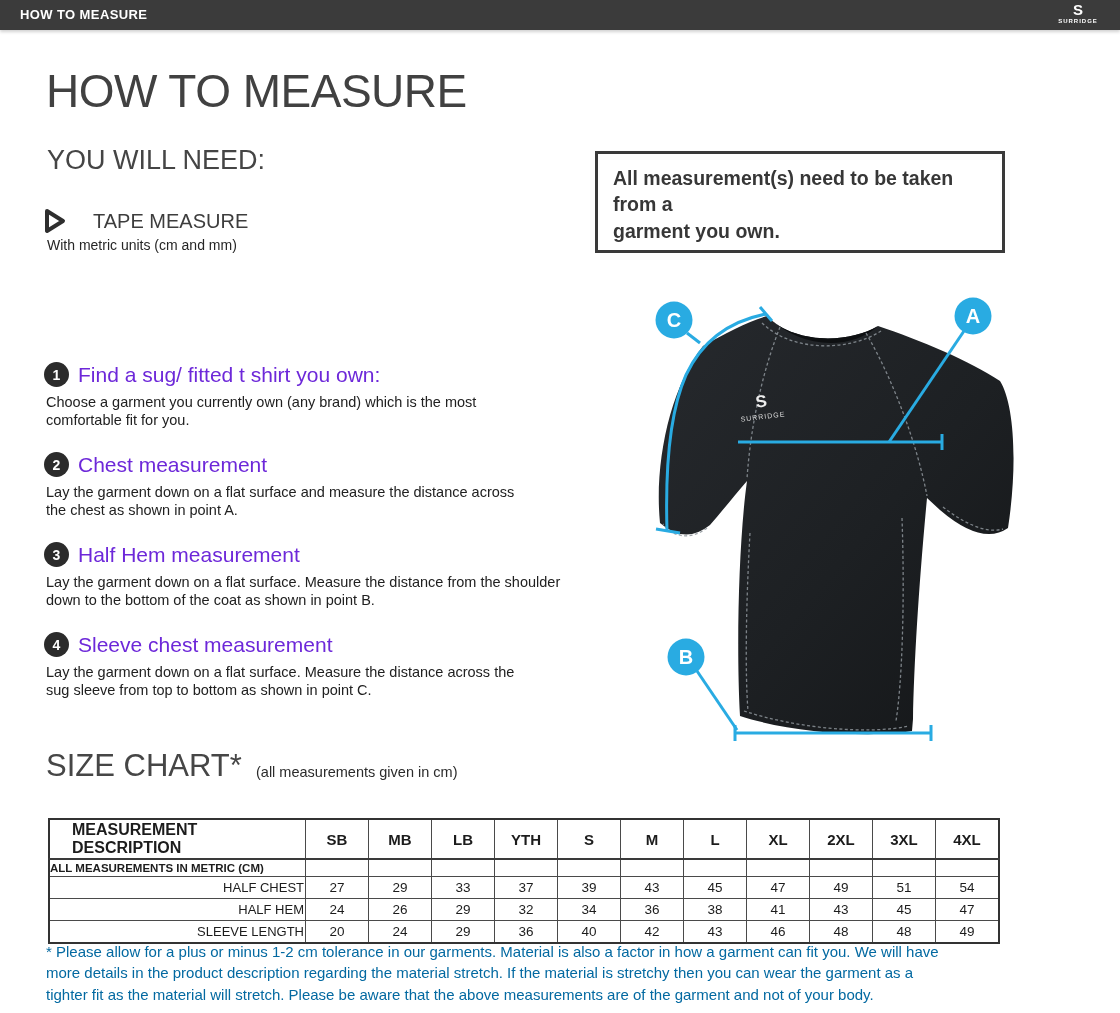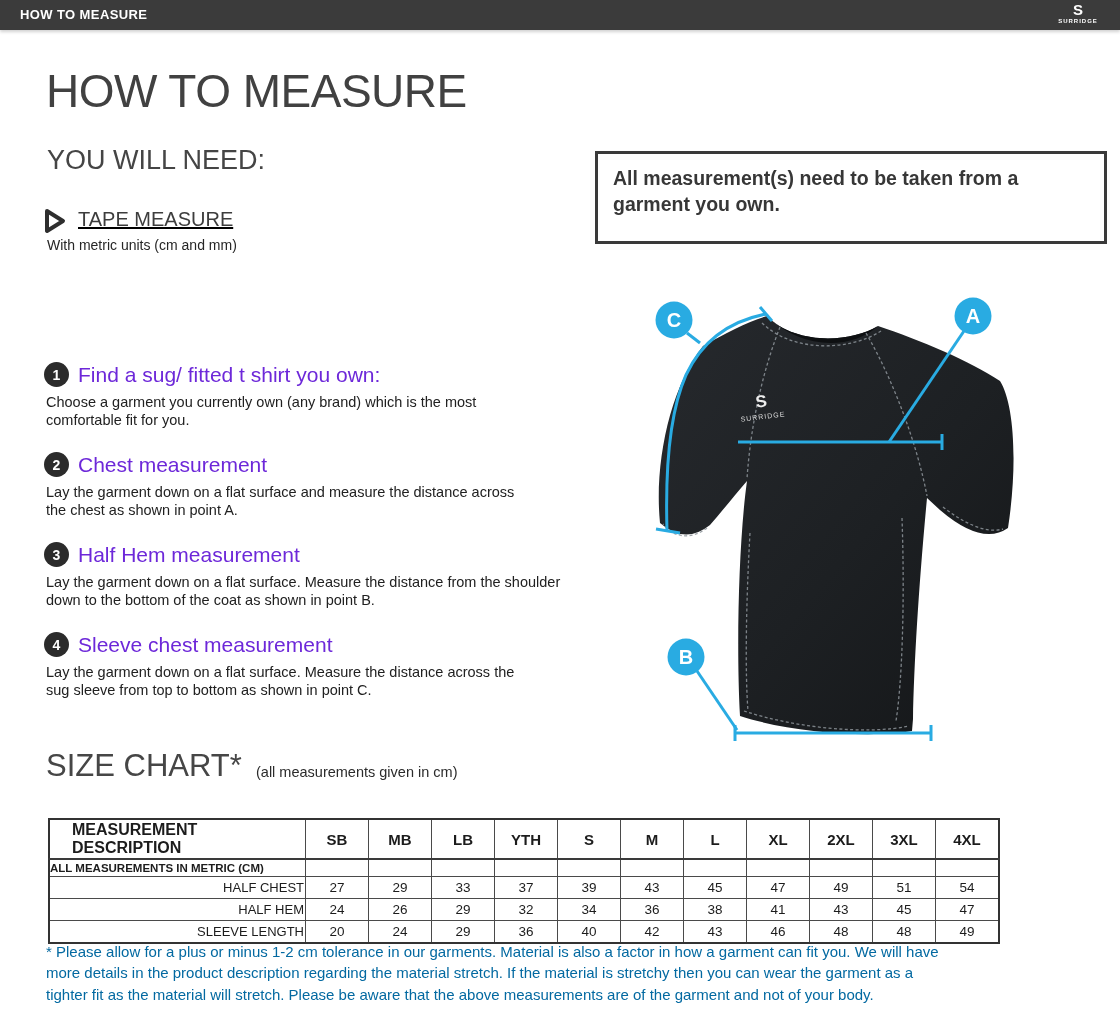--- a/index.html
+++ b/index.html
@@ -14,34 +14,34 @@
   .topbar-brand{position:absolute;right:12px;top:2px;width:60px;text-align:center;color:#fff;line-height:1;}
   .topbar-brand .brand-s{font-size:15px;font-weight:bold;display:block;}
   .topbar-brand .brand-name{font-size:6px;font-weight:bold;letter-spacing:1px;display:block;margin-top:1px;}
 
   .page-title{position:absolute;left:46px;top:64px;margin:0;font-size:46px;font-weight:400;
               color:#414141;letter-spacing:-.5px;}
 
   .ywn-heading{position:absolute;left:47px;top:145px;font-size:27px;color:#454545;}
 
   .need-item{position:absolute;left:44px;width:545px;}
-  .need-head{display:flex;gap:11px;text-decoration:underline;}
+  .need-head{display:flex;align-items:center;gap:26px;}
   .need-label{font-size:20px;color:#3d3d3d;}
   .need-desc{font-size:14px;color:#262626;margin-top:3px;margin-left:3px;}
 
   .step{position:absolute;left:44px;width:548px;}
   .step-head{display:flex;align-items:center;gap:9px;}
   .step-num{width:25px;height:25px;border-radius:50%;background:#2b2b2b;color:#fff;
             font-size:14px;font-weight:bold;display:flex;align-items:center;justify-content:center;flex:0 0 25px;}
   .step-title{font-size:21px;color:#6d28d9;}
   .step-desc{font-size:14.5px;color:#212121;margin-top:6px;margin-left:2px;
              white-space:pre-line;line-height:1.25;}
 
-  .note-box{position:absolute;left:595px;top:151px;width:512px;box-sizing:border-box;
-            border:3px solid #3a3a3a;padding:11px 15px 23px 15px;font-size:19.5px;font-weight:bold;
+  .note-box{position:absolute;left:595px;top:151px;width:410px;box-sizing:border-box;
+            border:3px solid #3a3a3a;padding:11px 15px 6px 15px;font-size:19.5px;font-weight:bold;
             color:#373737;line-height:1.35;white-space:pre-line;background:#fff;}
 
   .diagram{position:absolute;left:610px;top:283px;width:500px;height:515px;}
 
   .size-chart-head{position:absolute;left:46px;top:748px;font-size:31px;color:#464646;}
   .size-chart-sub{position:absolute;left:256px;top:764px;font-size:14.5px;color:#2b2b2b;}
 
   table.size-table{position:absolute;left:48px;top:818px;border-collapse:collapse;background:#fff;}
   table.size-table,
   table.size-table th,

